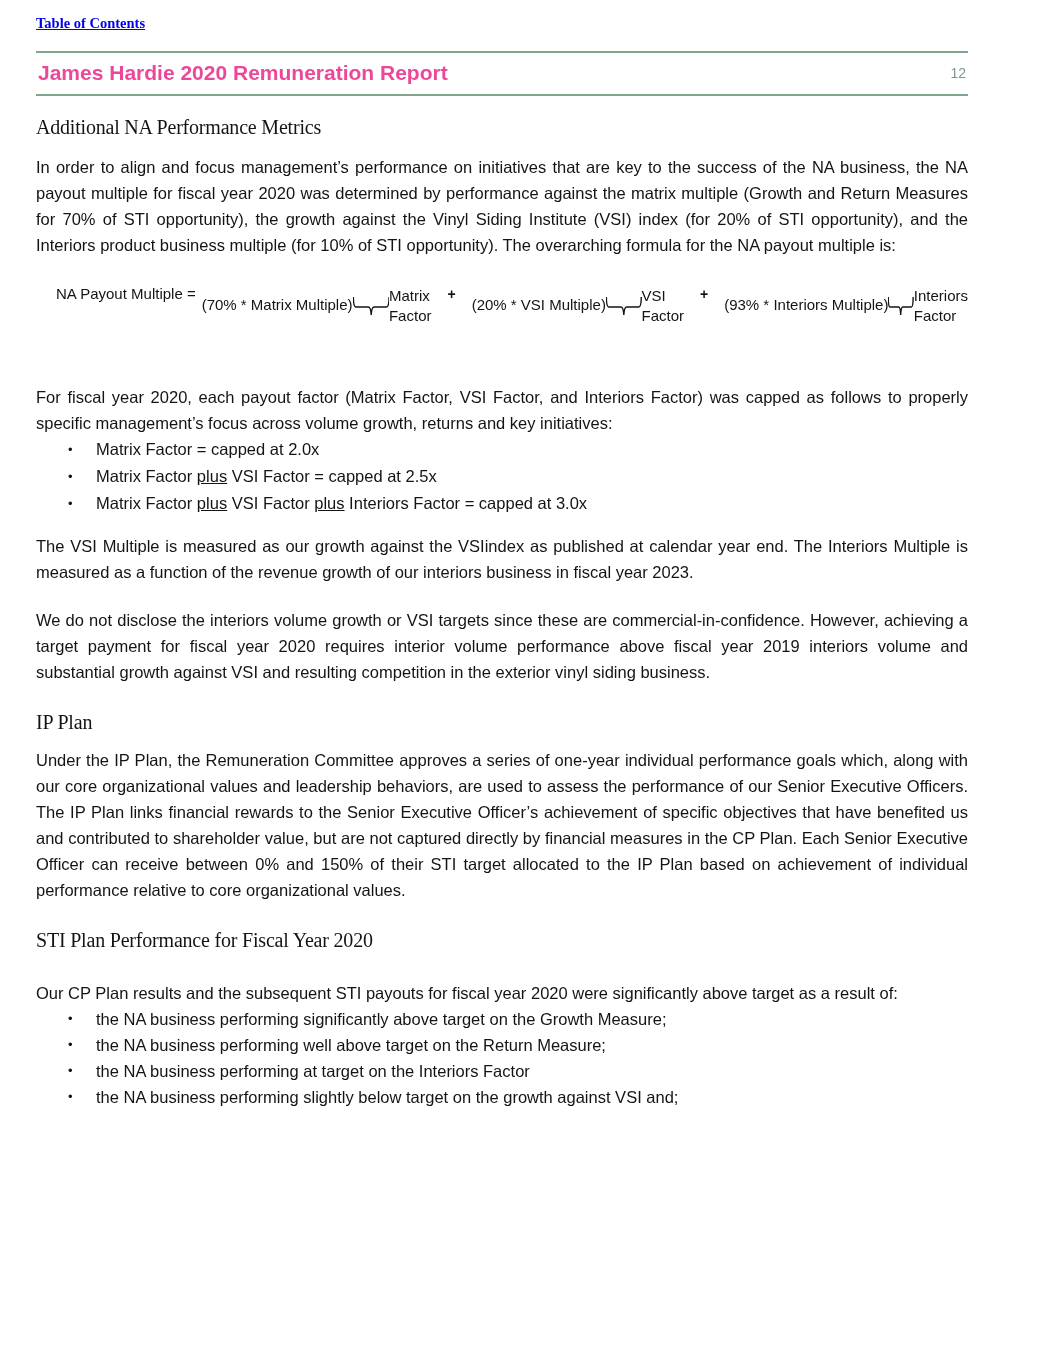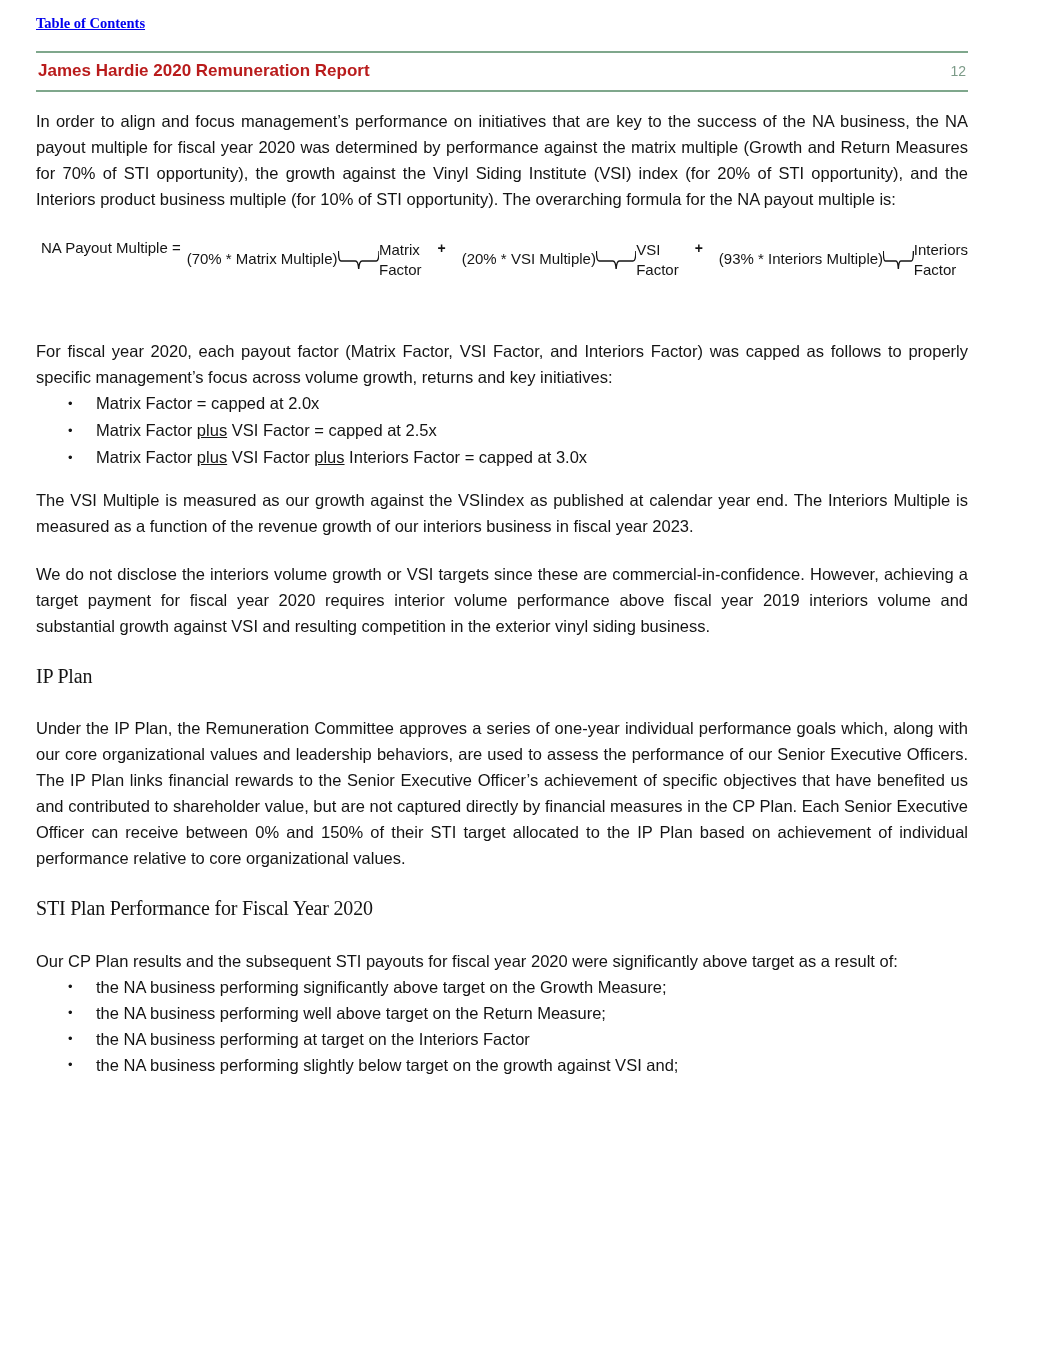--- a/index.html
+++ b/index.html
@@ -16,38 +16,38 @@
     color:#0000EE; text-decoration:underline;
     display:inline-block; cursor:pointer;
   }
   .rule { border:none; border-top:2px solid #7FA78C; margin:0; }
   .rule-top { margin-top:19px; }
 
   .header-row {
     display:flex; justify-content:space-between; align-items:center;
     padding:8px 2px 9px 2px;
   }
-  .header-title { color:#b91c1c; font-weight:bold; font-size:17px; }
+  .header-title { color:#ec4899; font-weight:bold; font-size:21px; }
   .page-num { color:#7C9B88; font-size:14px; }
 
   .sec-heading {
     font-family:"Liberation Serif", serif;
     font-size:20px; font-weight:normal; letter-spacing:-0.2px;
     margin:0; line-height:22px;
   }
 
   .body-text {
     font-size:16.5px; line-height:26px; text-align:justify;
     margin:0;
   }
 
   
   .formula {
     display:flex; align-items:flex-start;
-    font-size:15px; margin-top:26px; margin-left:5px;
+    font-size:15px; margin-top:26px; margin-left:20px;
   }
   .f-lhs { line-height:20px; white-space:nowrap; margin-right:6px; }
   .f-op  { line-height:20px; margin:0 16px; font-weight:bold; font-size:14px; }
   .term  { display:flex; flex-direction:row; align-items:center; }
   .term-expr { line-height:20px; white-space:nowrap; }
   .brace { width:96%; height:20px; margin-top:2px; display:block; }
   .brace path { fill:none; stroke:#141414; stroke-width:1.4; vector-effect:non-scaling-stroke; }
   .term-label { line-height:20px; margin-top:2px; }
 
   
@@ -58,40 +58,41 @@
   .bullet-dot { flex:0 0 28px; margin-left:32px; font-size:13px; }
   .bullet-text .u { text-decoration:underline; }
 
   
   .mt-h1   { margin-top:20px; }
   .mt-p1   { margin-top:16px; }
   .mt-caps { margin-top:58px; }
   .mt-p3   { margin-top:16px; }
   .mt-p4   { margin-top:22px; }
   .mt-h2   { margin-top:26px; }
-  .mt-p5   { margin-top:28px; }
+  .mt-p5   { margin-top:14px; }
   .mt-h3   { margin-top:26px; }
   .mt-p6   { margin-top:29px; }
 </style>
 </head>
 <body>
 
 <div class="page">
 
   <a href="#" class="toc-link">Table of Contents</a>
 
   <hr class="rule rule-top">
 
   <div class="header-row">
     <span class="header-title">James Hardie 2020 Remuneration Report</span>
     <span class="page-num">12</span>
   </div>
 
   <hr class="rule">
 
+  <h1 class="sec-heading mt-h1">Additional NA Performance Metrics</h1>
 
   <p class="body-text mt-p1">In order to align and focus management’s performance on initiatives that are key to the success of the NA business, the NA payout multiple for fiscal year 2020 was determined by performance against the matrix multiple (Growth and Return Measures for 70% of STI opportunity), the growth against the Vinyl Siding Institute (VSI) index (for 20% of STI opportunity), and the Interiors product business multiple (for 10% of STI opportunity).  The overarching formula for the NA payout multiple is:</p>
 
   <div class="formula">
     <span class="f-lhs">NA Payout Multiple =</span>
 
     <div class="term">
       <span class="term-expr">(70% * Matrix Multiple)</span>
       <svg class="brace" viewBox="0 0 200 20" preserveAspectRatio="none" aria-hidden="true">
         <path d="M2,1 C2,8 6,11 16,11 L84,11 C93,11 98,13 100,19 C102,13 107,11 116,11 L184,11 C194,11 198,8 198,1"></path>

